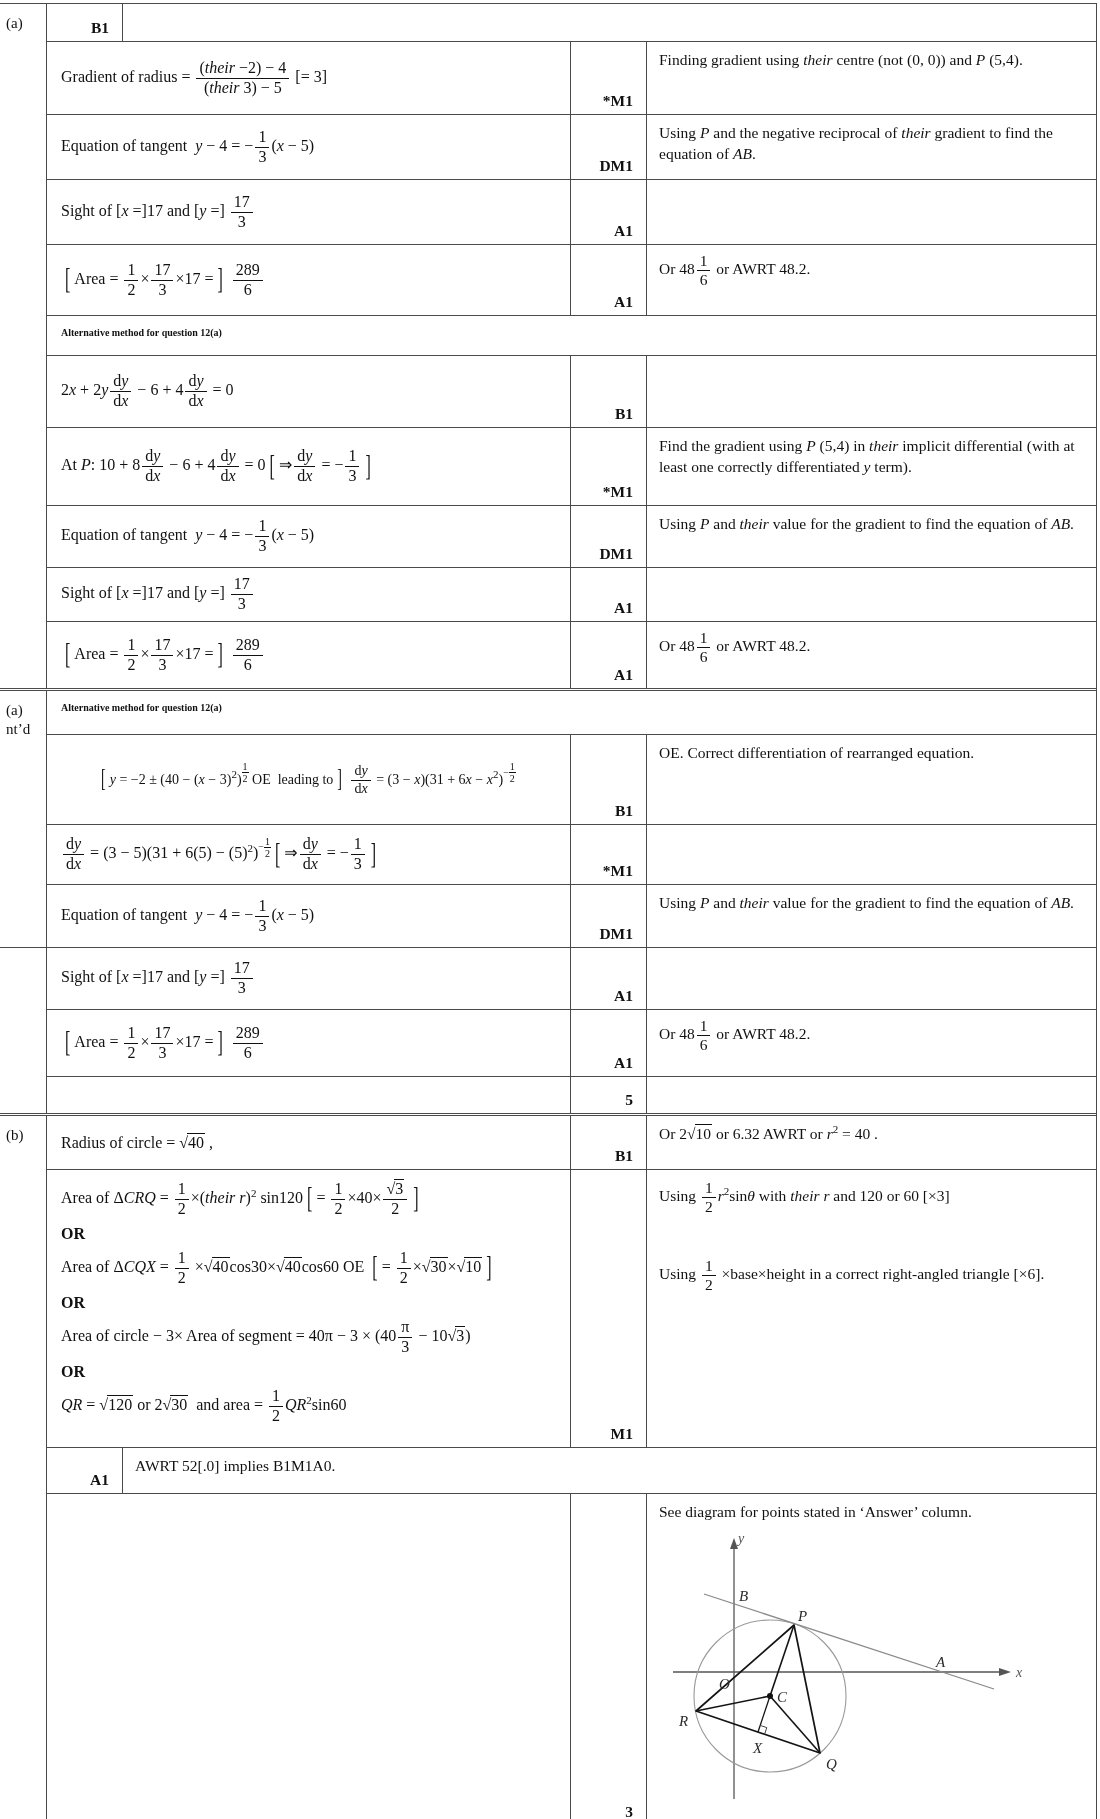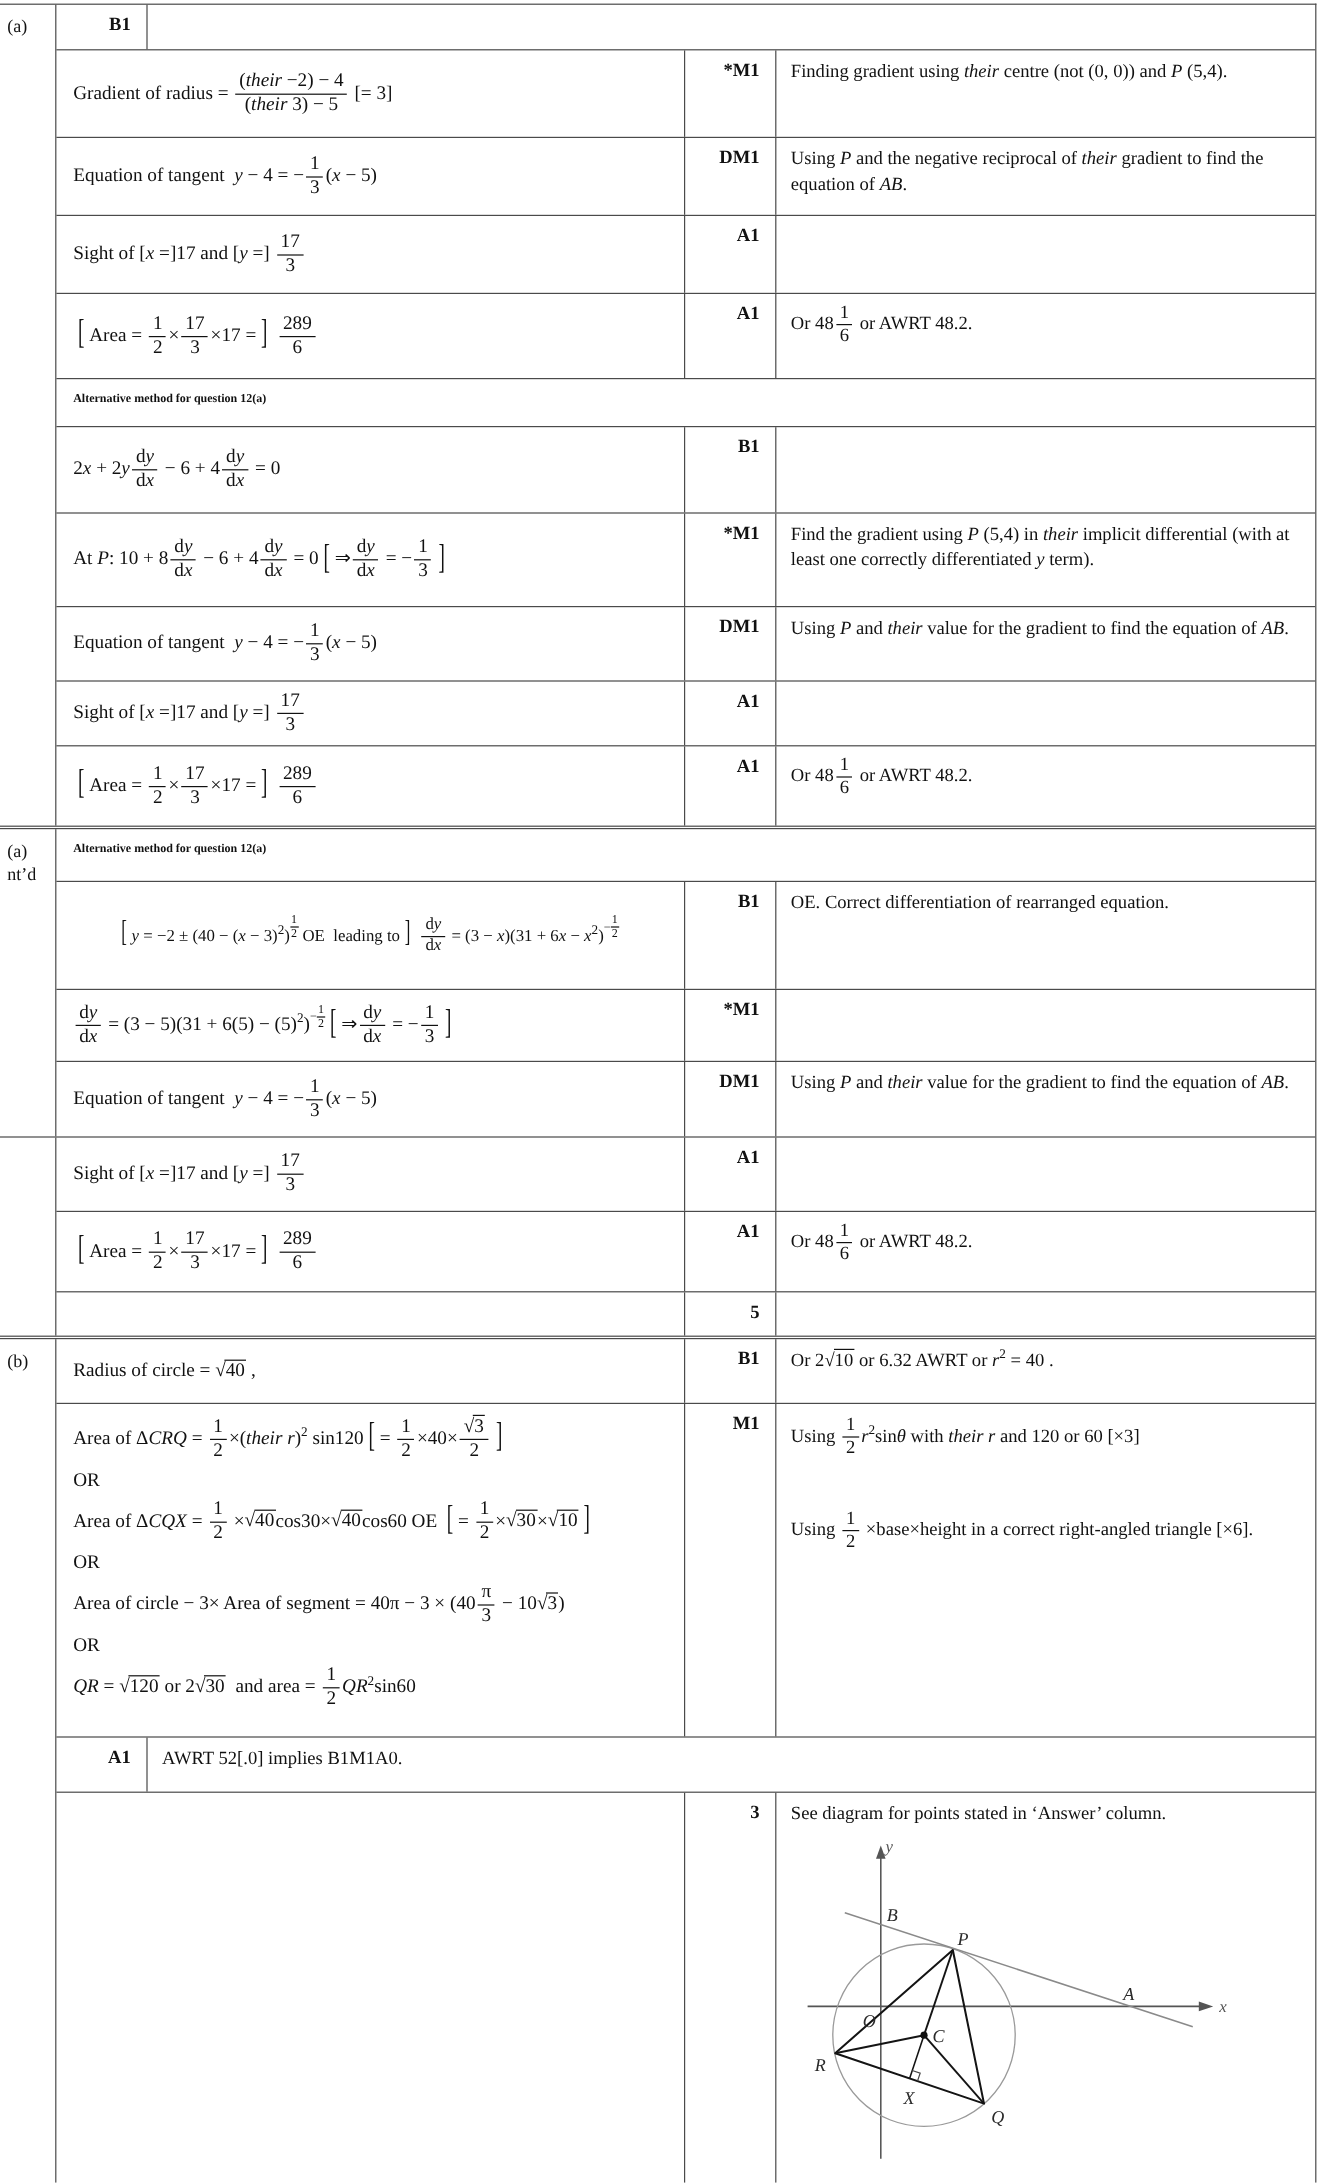--- a/index.html
+++ b/index.html
@@ -8,25 +8,25 @@
   .mstable{position:absolute;left:0;top:3px;width:1097px;border-top:1px solid #4a4a4a;border-right:1px solid #4a4a4a;border-bottom:1px solid #4a4a4a;box-sizing:border-box;}
   .section{display:flex;box-sizing:border-box;}
   .s-dbl{border-bottom:3px double #4a4a4a;}
   .s-sgl{border-bottom:1px solid #4a4a4a;}
   .pcol{width:47px;flex:none;border-right:1px solid #4a4a4a;box-sizing:border-box;padding:10px 2px 0 6px;font-size:15px;line-height:1.25;}
   .rowsbox{flex:1;display:flex;flex-direction:column;min-width:0;}
   .row{display:flex;border-bottom:1px solid #4a4a4a;box-sizing:border-box;}
   .rowsbox > .row:last-child, .rowsbox > .hrow:last-child{border-bottom:none;}
   .hrow{border-bottom:1px solid #4a4a4a;box-sizing:border-box;font-weight:bold;font-size:10px;padding:11px 10px 4px 14px;}
   .wcell{width:524px;flex:none;border-right:1px solid #4a4a4a;box-sizing:border-box;padding:4px 8px 4px 14px;display:flex;align-items:center;font-size:16px;}
-  .mcell{width:76px;flex:none;border-right:1px solid #4a4a4a;box-sizing:border-box;padding:8px 13px 4px 4px;display:flex;align-items:flex-start;justify-content:flex-end;font-weight:bold;font-size:15.5px;}
+  .mcell{width:76px;flex:none;border-right:1px solid #4a4a4a;box-sizing:border-box;padding:8px 13px 4px 4px;display:flex;align-items:flex-end;justify-content:flex-end;font-weight:bold;font-size:15.5px;}
   .ncell{flex:1;box-sizing:border-box;padding:8px 10px 4px 12px;font-size:15.5px;line-height:1.35;min-width:0;}
   .wstack{display:block !important;align-items:initial;padding-top:4px;}
   .ln{margin:7px 0;white-space:nowrap;}
-  .orln{margin:5px 0;}
+  .orln{margin:5px 0;font-weight:bold;}
   .np1{margin:2px 0 0 0;}
   .np2{margin:42px 0 0 0;}
   .np3{margin:88px 0 0 0;}
   
   .fr{display:inline-block;vertical-align:middle;text-align:center;line-height:1.06;margin:0 2px;}
   .fr .nu{display:block;border-bottom:1px solid #111;padding:0 3px 1px 3px;}
   .fr .de{display:block;padding-top:1px;}
   .sq{white-space:nowrap;text-align:center;}
   .sq .rd{border-top:1px solid #111;padding:0 1px;margin-left:-1px;}
   .tb{display:inline-block;transform:scaleY(1.8);vertical-align:middle;margin:0 4px;position:relative;top:-1px;}

